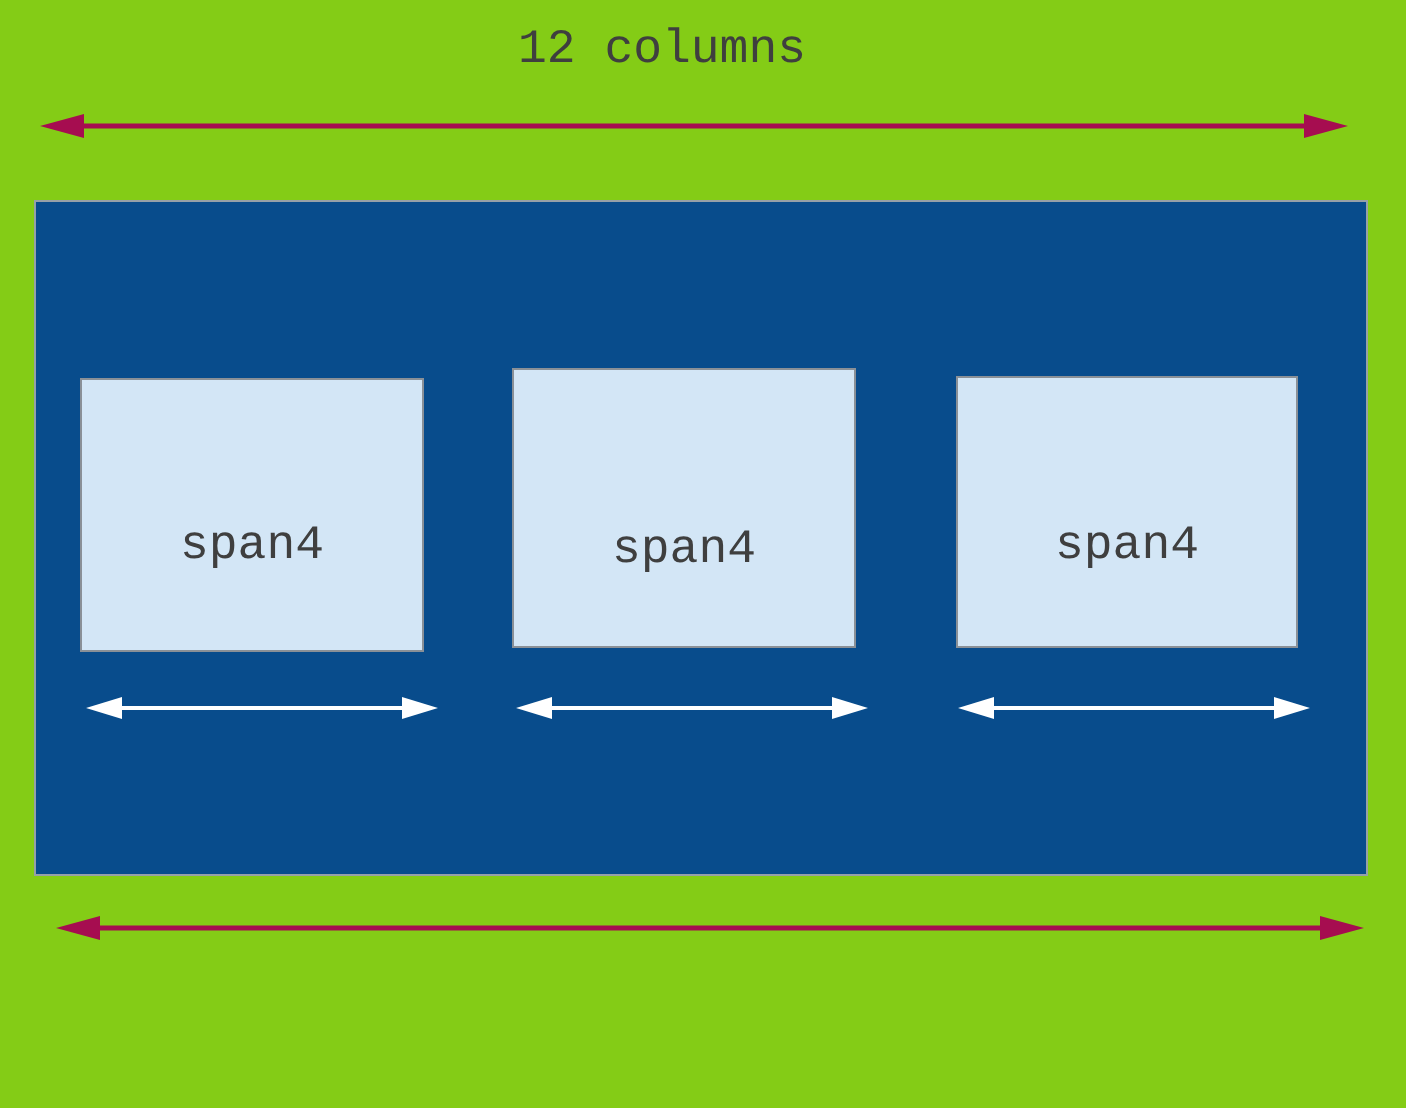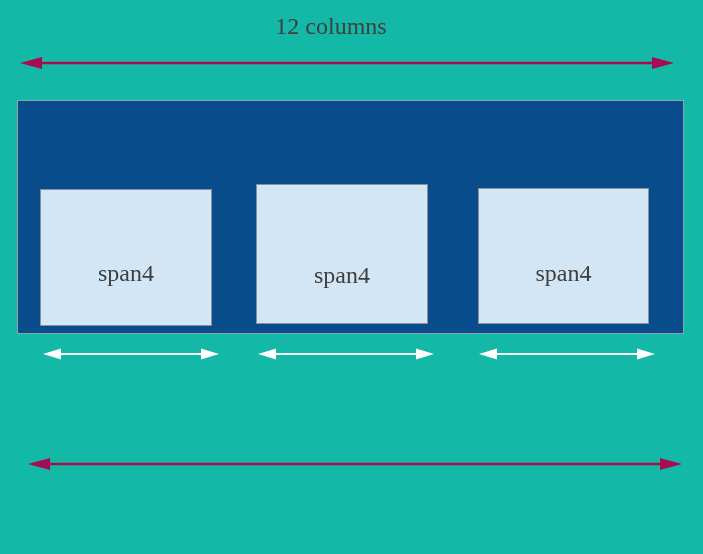--- a/index.html
+++ b/index.html
@@ -10,23 +10,23 @@
     --label-text: #3f3f3f;
     --container-border: #96a0a8;
     --box-border: #8a9097;
   }
   * { margin: 0; padding: 0; box-sizing: border-box; }
   html, body { background: #ffffff; }
   .canvas {
     position: relative;
     width: 703px;
     height: 554px;
-    background: #14b8a6;
+    background: #84cc16;
     overflow: hidden;
-    font-family: Liberation Serif, serif;
+    font-family: Liberation Mono, monospace;
   }
   .measure-label {
     position: absolute;
     text-align: center;
     font-size: 24px;
     line-height: 28px;
     color: var(--label-text);
   }
   .top-label { left: 0; right: 41px; top: 12px; }
   .bottom-label { left: 0; right: 0; top: 501px; }
@@ -35,21 +35,21 @@
   .m-arrow polygon { fill: var(--measure-arrow); }
   .w-arrow line { stroke: var(--span-arrow); stroke-width: 2; }
   .w-arrow polygon { fill: var(--span-arrow); }
   .top-arrow { left: 19px; top: 54px; }
   .bottom-arrow { left: 27px; top: 455px; }
   .grid-container {
     position: absolute;
     left: 17px;
     top: 100px;
     width: 667px;
-    height: 234px;
+    height: 338px;
     background: var(--container-fill);
     border: 1px solid var(--container-border);
   }
   .span-box {
     position: absolute;
     background: var(--box-fill);
     border: 1px solid var(--box-border);
     display: flex;
     align-items: center;
     justify-content: center;

